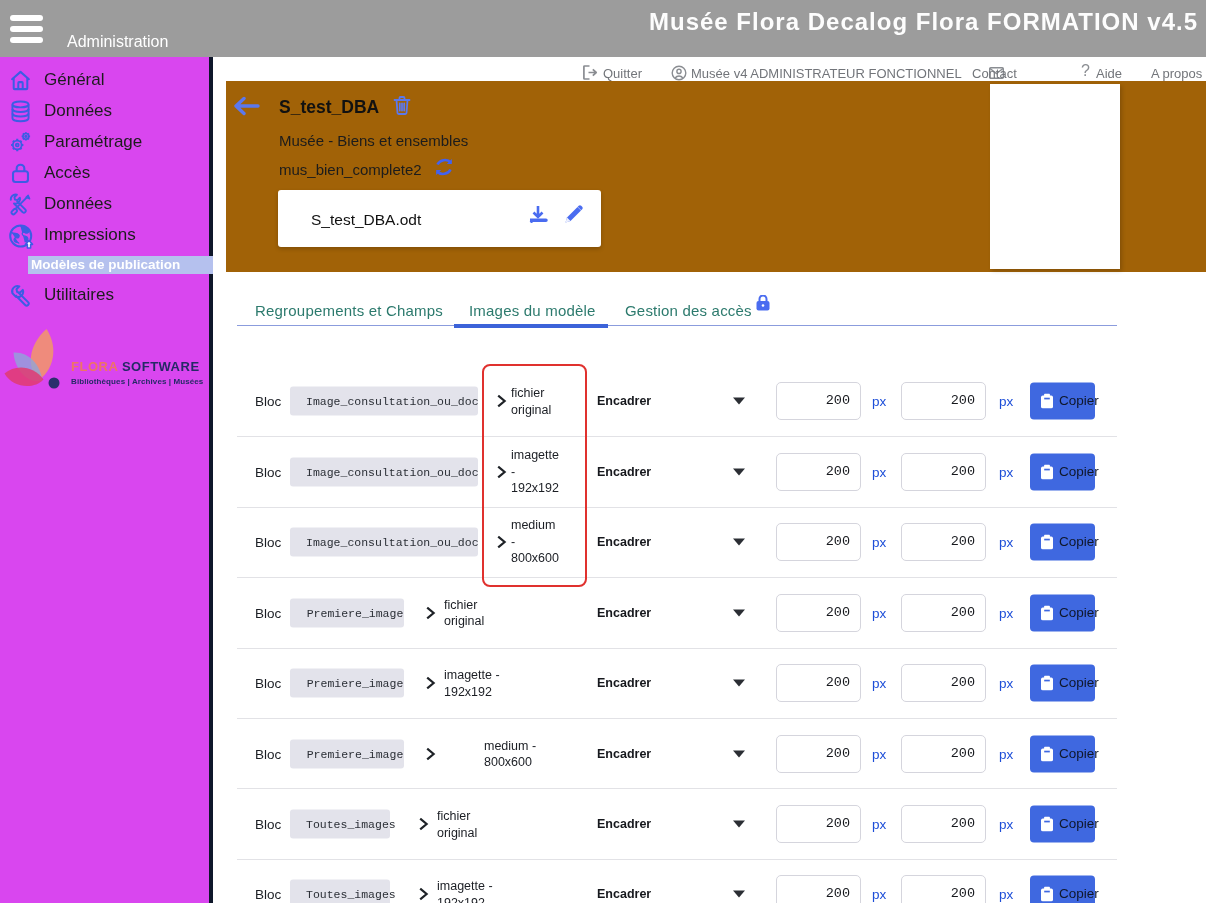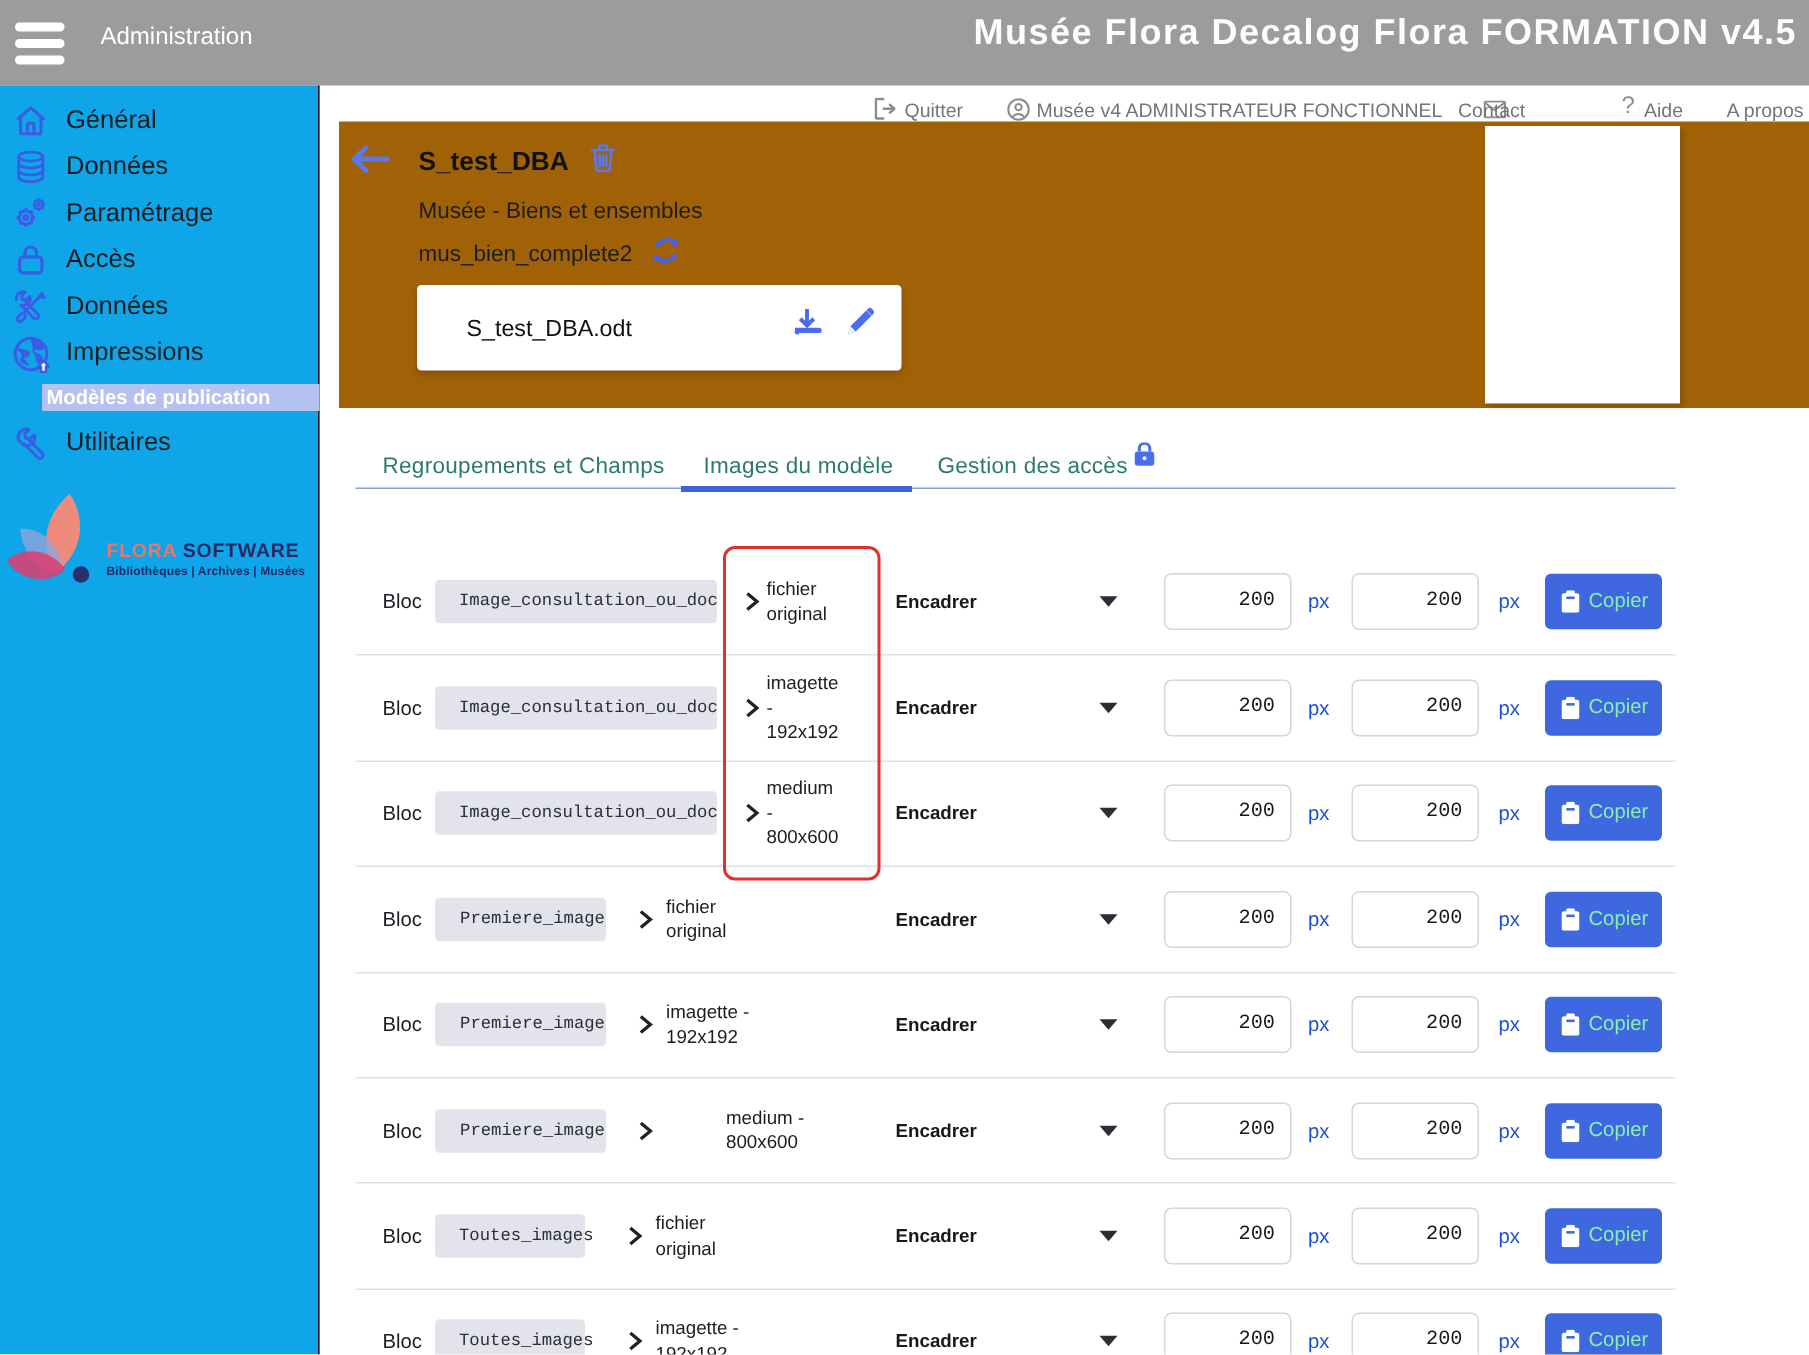--- a/index.html
+++ b/index.html
@@ -8,27 +8,27 @@
   font-family:"Liberation Sans", sans-serif; }
 #app { position:relative; width:1206px; height:903px; }
 
 
 .topbar { position:absolute; left:0; top:0; width:1206px; height:57px; background:#9c9c9c; }
 .burger { position:absolute; left:10px; top:14px; width:33px; height:29px; }
 .burger span { position:absolute; left:0; width:33px; height:5.5px; background:#fff; border-radius:3px; }
 .burger span:nth-child(1){ top:1px; }
 .burger span:nth-child(2){ top:12px; }
 .burger span:nth-child(3){ top:23px; }
-.tb-admin { position:absolute; left:67px; top:16px; font-size:16px; color:#fff; }
+.tb-admin { position:absolute; left:67px; top:33px; font-size:16px; color:#fff; }
 .tb-title { position:absolute; right:8px; top:8px; font-size:24px; font-weight:bold;
   color:#fdfdfd; letter-spacing:1px; }
 
 
-.sidebar { position:absolute; left:0; top:57px; width:213px; height:846px; background:#0ea5e9;
-  border-right:1px solid #0f172a; }
+.sidebar { position:absolute; left:0; top:57px; width:213px; height:846px; background:#d946ef;
+  border-right:4px solid #0f172a; }
 .mi { position:absolute; left:0; width:212px; height:32px; }
 .mi svg { position:absolute; left:9px; top:50%; margin-top:-11px; }
 .mi .lbl { position:absolute; left:44px; top:50%; transform:translateY(-50%);
   font-size:17px; color:#1c1c1c; }
 .submenu { position:absolute; left:28px; top:199px; width:185px; height:18px;
   background:#b5c1ee; }
 .submenu span { position:absolute; left:3px; top:1px; font-size:13.5px; font-weight:bold; color:#fff; }
 
 
 .logo { position:absolute; left:0; top:265px; width:213px; height:75px; }
@@ -67,21 +67,21 @@
 .caret { left:496px; width:0; height:0; border-left:6.5px solid transparent;
   border-right:6.5px solid transparent; border-top:7.5px solid #2b2e34; }
 .inp { width:85px; height:38px; background:#fff; border:1px solid #d5d5dd; border-radius:5px;
   font-family:"Liberation Mono", monospace; font-size:13.5px; color:#16181d;
   text-align:right; line-height:36px; padding-right:10px; }
 .inp1 { left:539px; }
 .inp2 { left:664px; }
 .pxl { font-size:13.5px; color:#1d4ed8; }
 .px1 { left:635px; }
 .px2 { left:762px; }
-.btn { left:793px; width:78px; height:37px; background:#3f68e0; border-radius:4px; color:#86efac; }
+.btn { left:793px; width:65px; height:37px; background:#3f68e0; border-radius:4px; color:#0f172a; }
 .btn .ic { position:absolute; left:11px; top:11px; }
 .btn .tx { position:absolute; left:29px; top:10px; font-size:13.5px; }
 
 .redrect { position:absolute; left:482px; top:364px; width:105px; height:223px;
   border:2px solid #e0312e; border-radius:8px; z-index:5; }
 </style>
 </head>
 <body>
 <div id="app">
 

